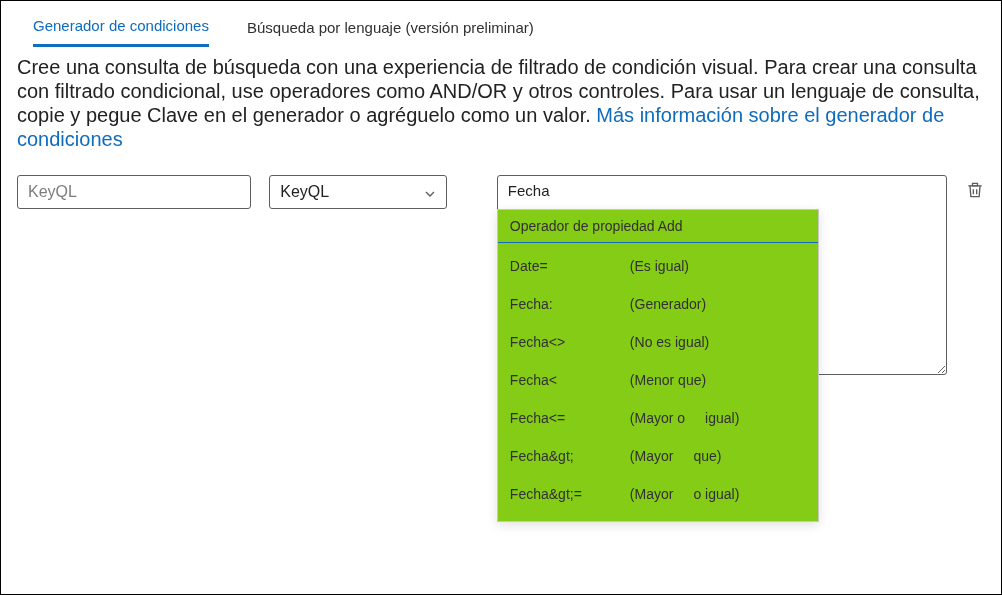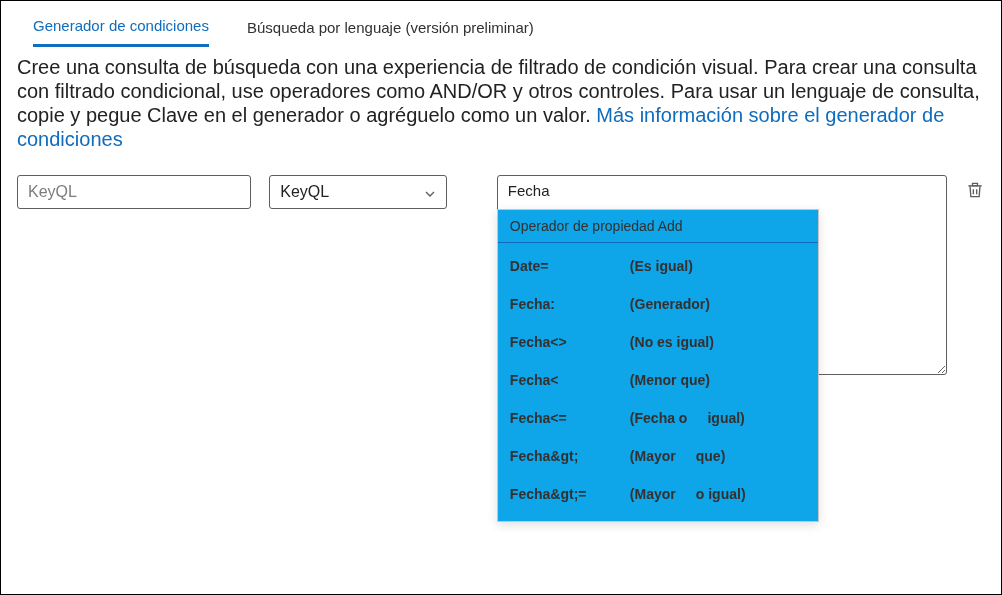--- a/index.html
+++ b/index.html
@@ -102,40 +102,39 @@
       display: flex;
       align-items: center;
       justify-content: center;
       color: #605e5c;
     }
     .dropdown {
       position: absolute;
       top: 34px;
       left: 0;
       width: 322px;
-      background: #0ea5e9;
+      background: #84cc16;
       border: 1px solid #c8c6c4;
       box-shadow: 0 3px 10px rgba(0,0,0,0.12);
       z-index: 10;
     }
     .dropdown-header {
       padding: 8px 12px;
       font-size: 14px;
       color: #323130;
       border-bottom: 1px solid #0f6cbd;
     }
     .dropdown-list {
       padding: 4px 0 8px 0;
     }
     .dropdown-item {
       display: flex;
       padding: 11px 12px;
       font-size: 14px;
       cursor: pointer;
-      font-weight: bold;
     }
     .dropdown-item .sym {
       width: 120px;
       color: #323130;
     }
     .dropdown-item .lbl {
       color: #323130;
       display: flex;
       gap: 20px;
     }
@@ -192,21 +191,21 @@
         </div>
         <div class="dropdown-item">
           <span class="sym">Fecha&lt;</span>
           <span class="lbl">
               <span>(Menor que)</span>
             </span>
         </div>
         <div class="dropdown-item">
           <span class="sym">Fecha&lt;=</span>
           <span class="lbl">
-            <span>(Fecha o</span>
+            <span>(Mayor o</span>
             <span>igual)</span>
           </span>
         </div>
         <div class="dropdown-item">
           <span class="sym">Fecha&amp;gt;</span>
           <span class="lbl">
             <span>(Mayor</span>
             <span>que)</span>
           </span>
         </div>

